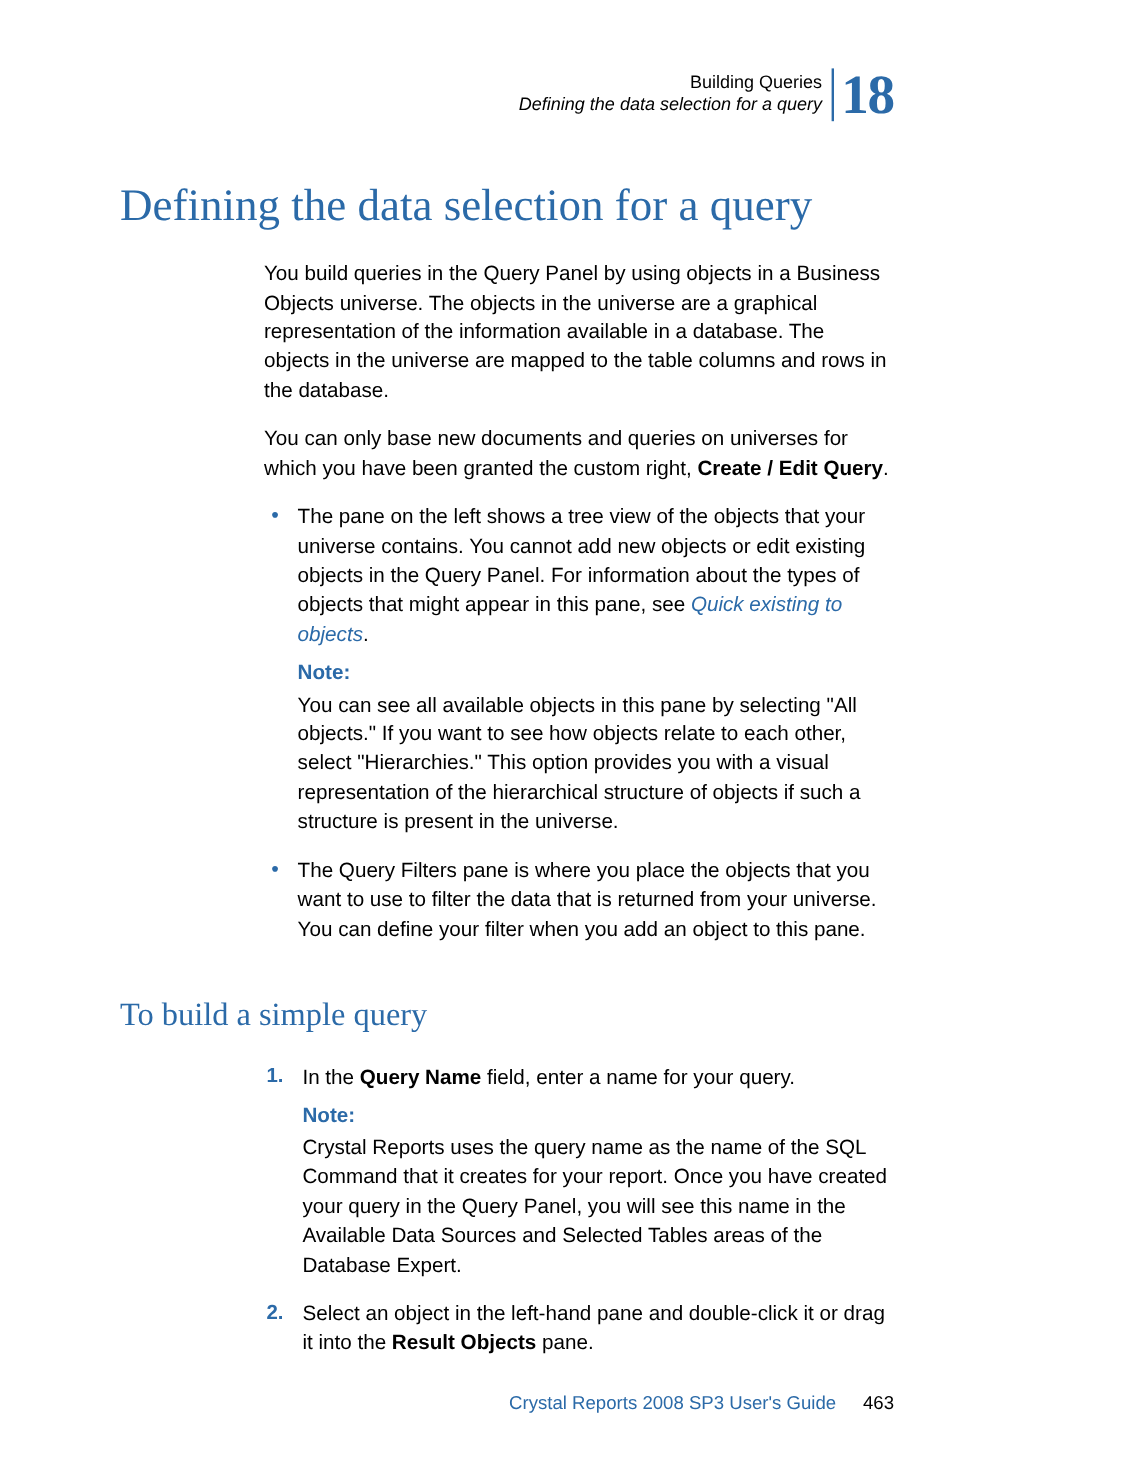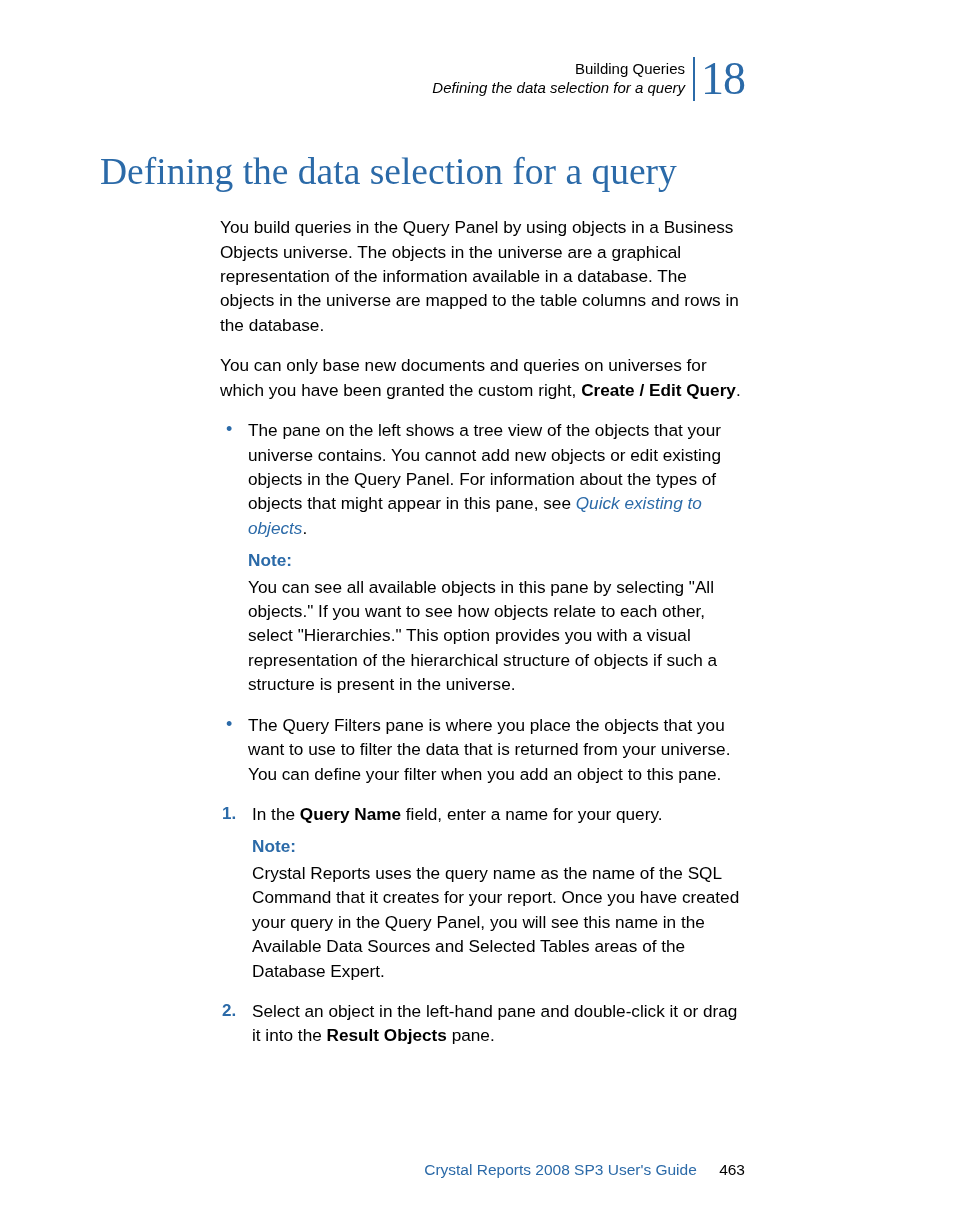--- a/index.html
+++ b/index.html
@@ -39,21 +39,21 @@
     width: 2px;
     height: 44px;
     background: #2b6aa8;
     margin: 0 6px 0 8px;
   }
   .chapter-number {
     font-family: Georgia, 'Times New Roman', serif;
     font-size: 46px;
     color: #2b6aa8;
     line-height: 1;
-    font-weight: normal;
+    font-weight: bold;
     letter-spacing: -1px;
   }
   h1.main-heading {
     font-family: 'Palatino Linotype', 'Book Antiqua', Georgia, serif;
     color: #2b6aa8;
     font-weight: normal;
     font-size: 37.5px;
     margin: 0 0 22px 0;
     line-height: 1.15;
   }
@@ -159,20 +159,21 @@
         <span>The pane on the left shows a tree view of the objects that your universe contains. You cannot add new objects or edit existing objects in the Query Panel. For information about the types of objects that might appear in this pane, see </span><a class="doc-link">Quick existing to objects</a><span>.</span>
         <div class="note-block">
           <span class="note-label">Note:</span>
           <span>You can see all available objects in this pane by selecting "All objects." If you want to see how objects relate to each other, select "Hierarchies." This option provides you with a visual representation of the hierarchical structure of objects if such a structure is present in the universe.</span>
         </div>
       </li>
       <li>The Query Filters pane is where you place the objects that you want to use to filter the data that is returned from your universe. You can define your filter when you add an object to this pane.</li>
     </ul>
   </div>
 
+  <h2 class="sub-heading">To build a simple query</h2>
 
   <div class="body-block">
     <ol class="steps">
       <li>
         <span>In the </span><span class="bold">Query Name</span><span> field, enter a name for your query.</span>
         <div class="note-block">
           <span class="note-label">Note:</span>
           <span>Crystal Reports uses the query name as the name of the SQL Command that it creates for your report. Once you have created your query in the Query Panel, you will see this name in the Available Data Sources and Selected Tables areas of the Database Expert.</span>
         </div>
       </li>

